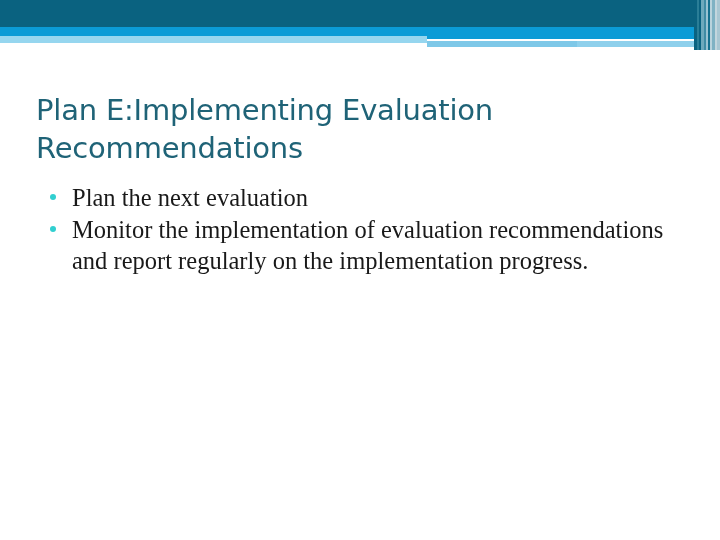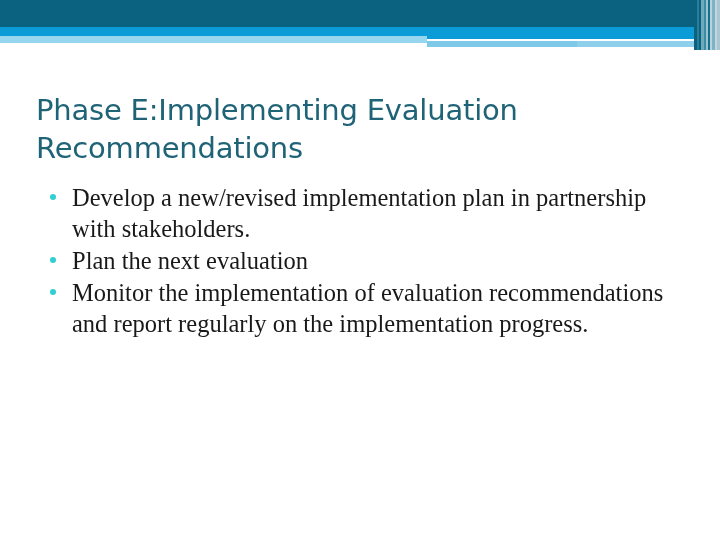--- a/index.html
+++ b/index.html
@@ -196,27 +196,23 @@
         <div class="vstripe" style="left: 10px; width: 2px; background: rgb(63, 139, 164);"></div>
         <div class="vstripe" style="left: 12px; width: 2px; background: rgb(154, 195, 210);"></div>
         <div class="vstripe" style="left: 14px; width: 2px; background: rgb(20, 112, 142);"></div>
         <div class="vstripe" style="left: 16px; width: 2px; background: rgb(185, 211, 221);"></div>
         <div class="vstripe" style="left: 18px; width: 3px; background: rgb(127, 178, 196);"></div>
         <div class="vstripe" style="left: 21px; width: 2px; background: rgb(195, 214, 222);"></div>
         <div class="vstripe" style="left: 23px; width: 3px; background: rgb(168, 199, 211);"></div>
       </div>
   </div>
 
-  <h1 id="title" style="color: rgb(31, 99, 119);">Phase E:Implementing Evaluation Recommendations</h1>
+  <h1 id="title" style="color: rgb(31, 99, 119);">Plan E:Implementing Evaluation Recommendations</h1>
 
   <ul id="body-list">
-    <li style="color: rgb(25, 25, 25);">
-      <span class="bullet-dot" style="background: rgb(49, 207, 208);"></span>
-      <span class="bullet-text">Develop a new/revised implementation plan in partnership with stakeholders.</span>
-    </li>
     <li style="color: rgb(25, 25, 25);">
       <span class="bullet-dot" style="background: rgb(49, 207, 208);"></span>
       <span class="bullet-text">Plan the next evaluation</span>
     </li>
     <li style="color: rgb(25, 25, 25);">
       <span class="bullet-dot" style="background: rgb(49, 207, 208);"></span>
       <span class="bullet-text">Monitor the implementation of evaluation recommendations and report regularly on the implementation progress.</span>
     </li>
   </ul>
 

